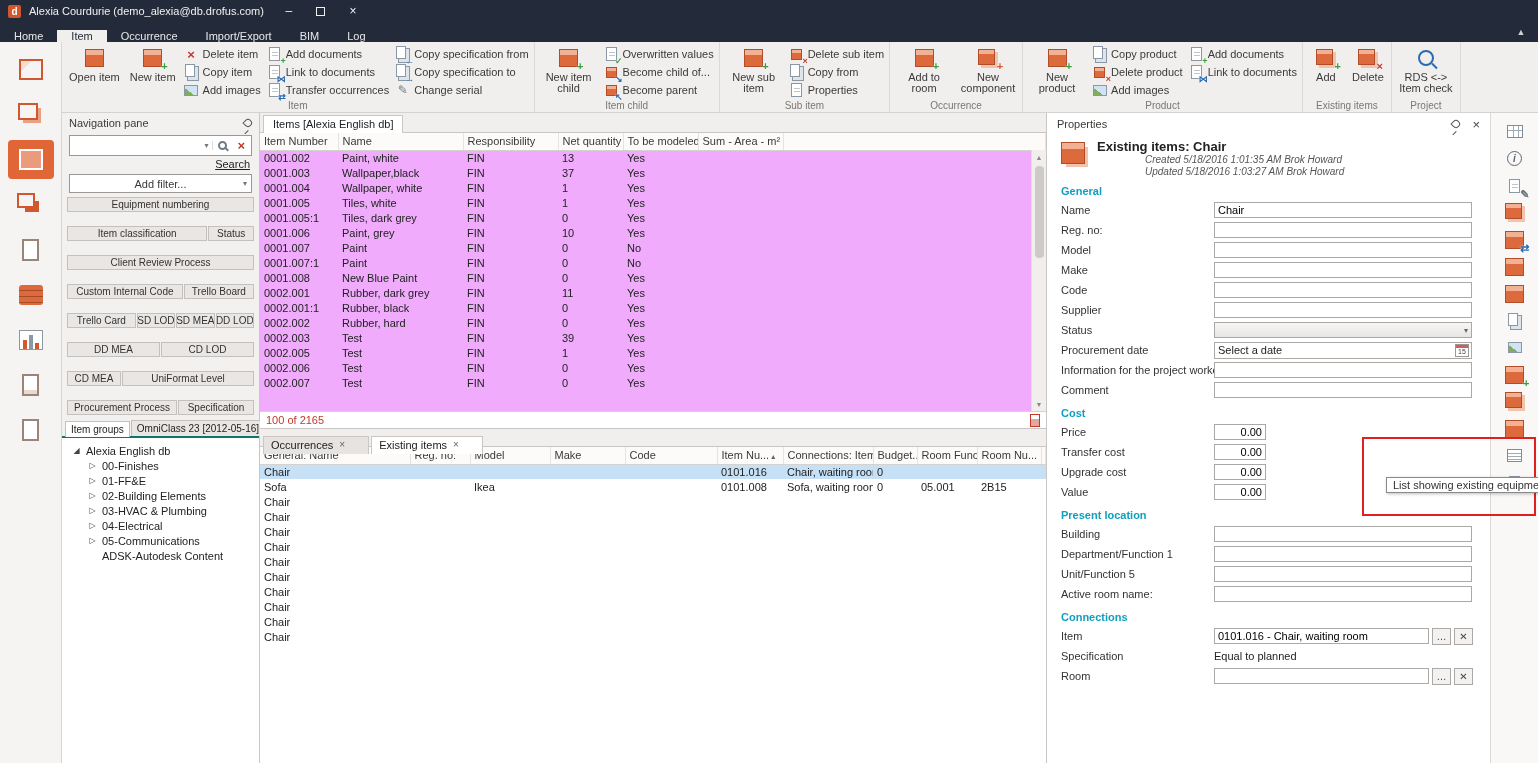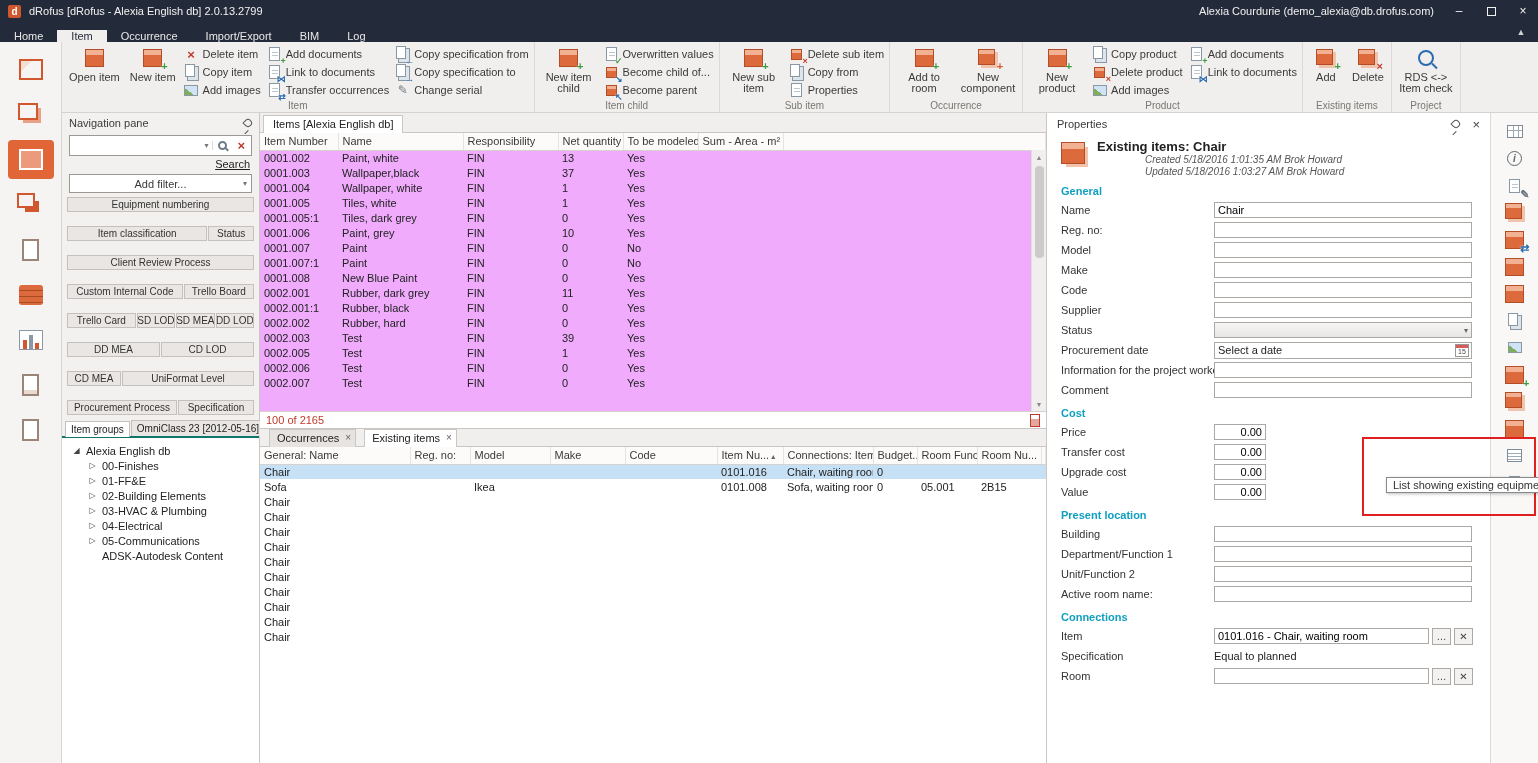--- a/index.html
+++ b/index.html
@@ -96,21 +96,21 @@
 .sortmark{font-size:8px;color:#666;margin-left:2px;}
 .vscroll{position:absolute;right:0;top:17px;bottom:0;width:15px;background:#f0efee;border-left:1px solid #e0dedc;display:flex;flex-direction:column;align-items:center;}
 .vscroll .sarr{font-size:7px;color:#8a8886;height:14px;display:flex;align-items:center;}
 .vscroll .thumb{width:9px;height:92px;background:#cdcbc9;border-radius:4px;margin-top:2px;}
 .vscroll .sarr.bottom{margin-top:auto;}
 .items-footer{height:17px;border-top:1px solid #d5d2cf;display:flex;align-items:center;gap:14px;padding:0 6px;background:#fff;flex:none;}
 .count-red{color:#c0392b;}
 .showall{color:#222;margin-top:44px;}
 .ficon{margin-left:auto;width:10px;height:13px;border:1px solid #c0392b;background:linear-gradient(#fff 0 40%,#e4a79e 40%);}
 .bottom-tabbar{height:19px;background:#f1efed;border-top:1px solid #c9c6c3;border-bottom:1px solid #c9c6c3;display:flex;align-items:flex-end;padding-left:3px;gap:2px;flex:none;}
-.btab{display:flex;align-items:center;gap:6px;padding:2px 4px 3px 7px;border:1px solid #c9c6c3;border-bottom:none;background:#e6e3e1;font-size:11px;position:relative;top:1px;margin-left:6px;}
+.btab{display:flex;align-items:center;gap:6px;padding:2px 23px 3px 7px;border:1px solid #c9c6c3;border-bottom:none;background:#e6e3e1;font-size:11px;position:relative;top:8px;}
 .btab.active{background:#fff;}
 .btab .tclose{font-size:10px;color:#666;line-height:10px;}
 .bottom-table-wrap{flex:1;overflow:hidden;background:#fff;}
 
 .props{position:absolute;left:1046px;top:113px;width:444px;height:650px;background:#fff;border-left:1px solid #c9c6c3;display:flex;flex-direction:column;}
 .props-header{height:22px;display:flex;align-items:center;justify-content:space-between;padding:0 10px;color:#3b3a39;flex:none;}
 .ph-btns{display:flex;align-items:center;gap:12px;}
 .pclose{font-size:13px;color:#444;}
 .props-body{flex:1;padding:2px 18px 0 14px;overflow:hidden;}
 .ph{display:flex;gap:12px;margin:2px 0 2px 0;}
@@ -135,21 +135,20 @@
 .rt-item{height:27px;display:flex;align-items:center;justify-content:center;width:100%;flex:none;}
 
 .ann-rect{position:absolute;left:1362px;top:437px;width:174px;height:79px;border:2px solid #e02020;z-index:50;pointer-events:none;}
 .ann-tip{position:absolute;left:1386px;top:477px;z-index:51;background:#fff;border:1px solid #8a8a8a;box-shadow:1px 1px 3px rgba(0,0,0,.25);padding:1px 6px;font-size:11px;color:#333;white-space:nowrap;}
 </style>
 </head>
 <body>
 
 <div class="titlebar">
   <span class="app-badge">d</span>
-  <span class="title-text">dRofus [dRofus - Alexia English db] 2.0.13.2799</span>
   <span class="title-right">
     <span>Alexia Courdurie (demo_alexia@db.drofus.com)</span>
     <span class="winbtn">–</span>
     <span class="winbtn">
         <span class="restore-box"></span>
       </span>
     <span class="winbtn">×</span>
   </span>
 </div>
 
@@ -1020,21 +1019,21 @@
             <input class="finput" value="" style="">
           </div>
         </div>
         <div class="frow2">
           <div class="flabel">Department/Function 1</div>
           <div class="fctl">
             <input class="finput" value="" style="">
           </div>
         </div>
         <div class="frow2">
-          <div class="flabel">Unit/Function 2</div>
+          <div class="flabel">Unit/Function 5</div>
           <div class="fctl">
             <input class="finput" value="" style="">
           </div>
         </div>
         <div class="frow2">
           <div class="flabel">Active room name:</div>
           <div class="fctl">
             <input class="finput" value="" style="">
           </div>
         </div>

